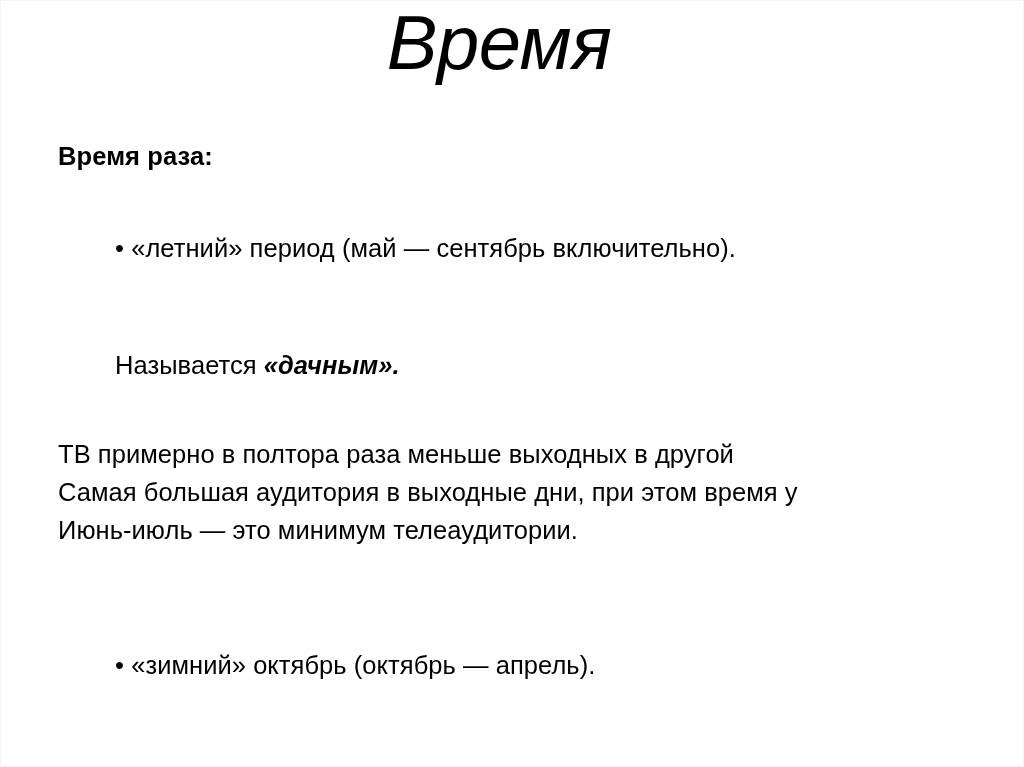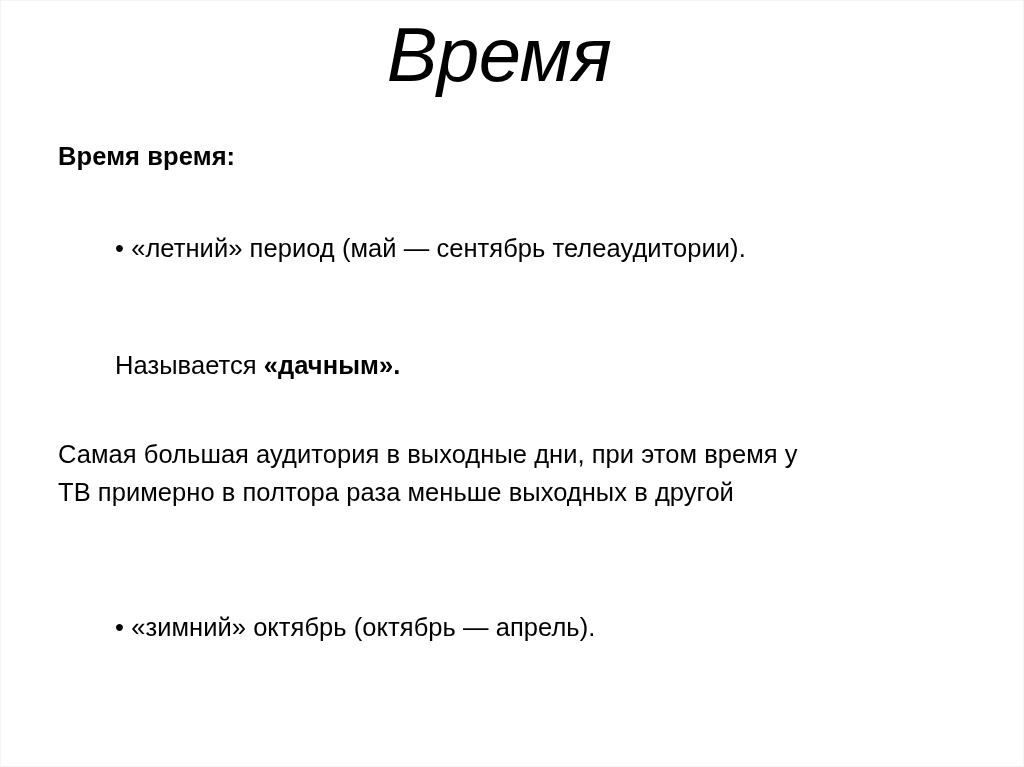--- a/index.html
+++ b/index.html
@@ -24,21 +24,21 @@
     height: 767px;
     background: #ffffff;
     border: 1px solid #f4f4f5;
     overflow: hidden;
   }
 
   
   #slide-title {
     position: absolute;
     left: 0;
-    top: 16px;
+    top: 4px;
     width: 996px;
     text-align: center;
     font-size: 76px;
     line-height: 1.0;
     font-style: italic;
     font-weight: 400;
     letter-spacing: -0.5px;
     color: #000000;
     white-space: nowrap;
   }
@@ -66,20 +66,21 @@
   }
 
   .line.heading {
     font-weight: 700;
     letter-spacing: 0.1px;
   }
 
   .line b,
   .bold-run {
     font-weight: 700;
+    font-style: italic;
   }
 
   
   .gap-sm { height: 11px; }
   .gap-md { height: 14px; }
   .gap-lg { height: 58px; }
 
   .bullet-line {
     display: block;
   }
@@ -91,39 +92,40 @@
 </head>
 <body>
 
 <div id="slide">
 
   <div id="slide-title">Время</div>
 
   <div id="body-content">
 
     <div class="block">
-      <div class="line heading">Время время:</div>
+      <div class="line heading">Время раза:</div>
     </div>
 
     <div class="gap-md"></div>
 
     <div class="block">
       <div class="line bullet-line">
-        <span>•</span><span> </span><span>«летний» период (май — сентябрь телеаудитории).</span>
+        <span>•</span><span> </span><span>«летний» период (май — сентябрь включительно).</span>
       </div>
       <div class="line">
         <span>Называется </span><span class="bold-run">«дачным».</span>
       </div>
     </div>
 
     <div class="gap-sm"></div>
 
     <div class="block para">
+      <div class="line">ТВ примерно в полтора раза меньше выходных в другой</div>
       <div class="line">Самая большая аудитория в выходные дни, при этом время у</div>
-      <div class="line">ТВ примерно в полтора раза меньше выходных в другой</div>
+      <div class="line">Июнь-июль — это минимум телеаудитории.</div>
     </div>
 
     <div class="gap-lg"></div>
 
     <div class="block">
       <div class="line bullet-line">
         <span>•</span><span> </span><span>«зимний» октябрь (октябрь — апрель).</span>
       </div>
       <div class="gap-sm"></div>
 

